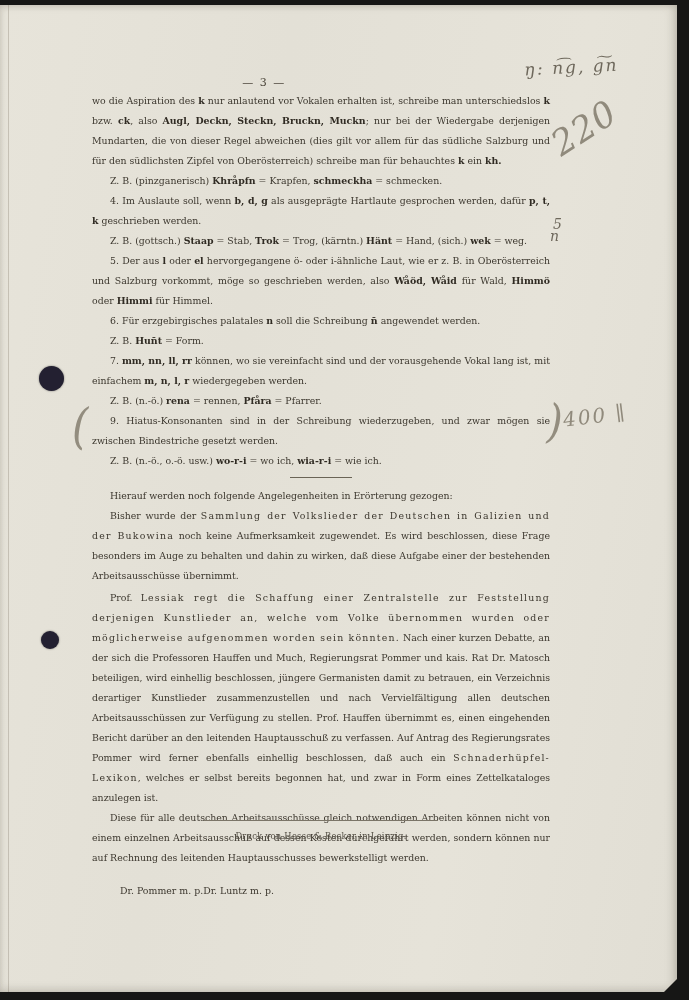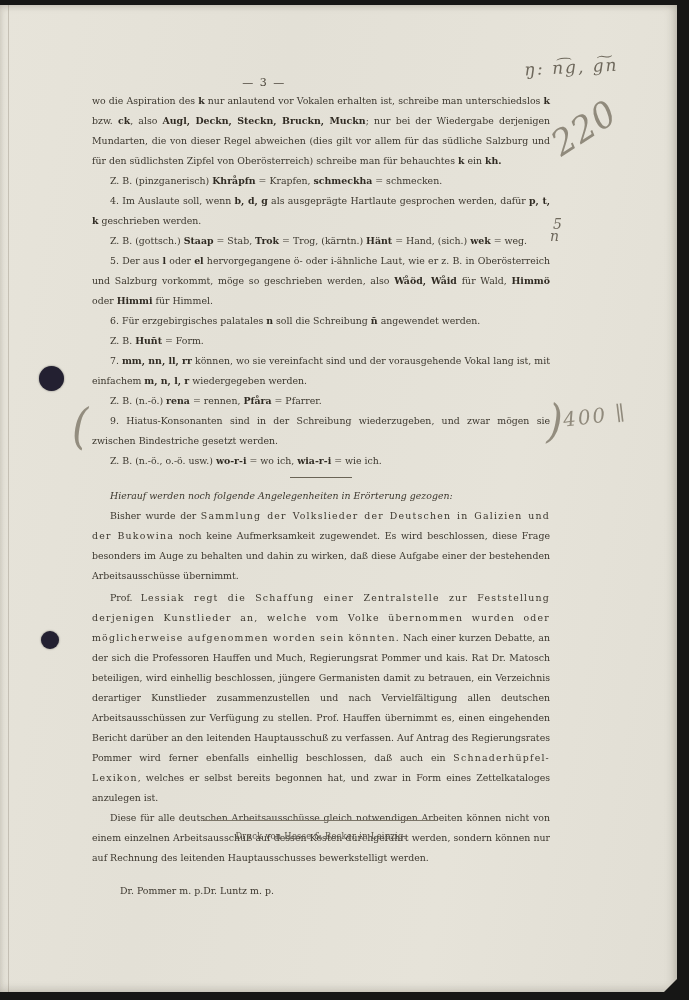--- a/index.html
+++ b/index.html
@@ -73,21 +73,21 @@
           <p class="indent"><span>4. Im Auslaute soll, wenn </span><span class="b">b, d, g</span><span> als ausgeprägte Hartlaute gesprochen werden, dafür </span><span class="b">p, t, k</span><span> geschrieben werden.</span></p>
           <p class="indent"><span>Z. B. (gottsch.) </span><span class="b">Staap</span><span> = Stab, </span><span class="b">Trok</span><span> = Trog, (kärntn.) </span><span class="b">Hänt</span><span> = Hand, (sich.) </span><span class="b">wek</span><span> = weg.</span></p>
           <p class="indent"><span>5. Der aus </span><span class="b">l</span><span> oder </span><span class="b">el</span><span> hervorgegangene ö- oder i-ähnliche Laut, wie er z. B. in Oberösterreich und Salzburg vorkommt, möge so geschrieben werden, also </span><span class="b">Wåöd, Wåid</span><span> für Wald, </span><span class="b">Himmö</span><span> oder </span><span class="b">Himmi</span><span> für Himmel.</span></p>
           <p class="indent"><span>6. Für erzgebirgisches palatales </span><span class="b">n</span><span> soll die Schreibung </span><span class="b">n̄</span><span> angewendet werden.</span></p>
           <p class="indent"><span>Z. B. </span><span class="b">Hun̄t</span><span> = Form.</span></p>
           <p class="indent"><span>7. </span><span class="b">mm, nn, ll, rr</span><span> können, wo sie vereinfacht sind und der vorausgehende Vokal lang ist, mit einfachem </span><span class="b">m, n, l, r</span><span> wiedergegeben werden.</span></p>
           <p class="indent"><span>Z. B. (n.-ö.) </span><span class="b">rena</span><span> = rennen, </span><span class="b">Pfåra</span><span> = Pfarrer.</span></p>
           <p class="indent"><span>9. Hiatus-Konsonanten sind in der Schreibung wiederzugeben, und zwar mögen sie zwischen Bindestriche gesetzt werden.</span></p>
           <p class="indent"><span>Z. B. (n.-ö., o.-ö. usw.) </span><span class="b">wo-r-i</span><span> = wo ich, </span><span class="b">wia-r-i</span><span> = wie ich.</span></p>
           <div class="rule-sep"></div>
-          <p class="indent" style="margin-top: 4px; font-style: italic;"><span>Hierauf werden noch folgende Angelegenheiten in Erörterung gezogen:</span></p>
+          <p class="indent" style="margin-top: 4px;"><span>Hierauf werden noch folgende Angelegenheiten in Erörterung gezogen:</span></p>
           <p class="indent"><span>Bisher wurde der </span><span class="sp">Sammlung der Volkslieder der Deutschen in Galizien und der Bukowina</span><span> noch keine Aufmerksamkeit zugewendet. Es wird beschlossen, diese Frage besonders im Auge zu behalten und dahin zu wirken, daß diese Aufgabe einer der bestehenden Arbeitsausschüsse übernimmt.</span></p>
           <p class="indent" style="margin-top: 2px;"><span>Prof. </span><span class="sp">Lessiak regt die Schaffung einer Zentralstelle zur Feststellung derjenigen Kunstlieder an, welche vom Volke übernommen wurden oder möglicherweise aufgenommen worden sein könnten.</span><span> Nach einer kurzen Debatte, an der sich die Professoren Hauffen und Much, Regierungsrat Pommer und kais. Rat Dr. Matosch beteiligen, wird einhellig beschlossen, jüngere Germanisten damit zu betrauen, ein Verzeichnis derartiger Kunstlieder zusammenzustellen und nach Vervielfältigung allen deutschen Arbeitsausschüssen zur Verfügung zu stellen. Prof. Hauffen übernimmt es, einen eingehenden Bericht darüber an den leitenden Hauptausschuß zu verfassen. Auf Antrag des Regierungsrates Pommer wird ferner ebenfalls einhellig beschlossen, daß auch ein </span><span class="sp">Schnaderhüpfel-Lexikon</span><span>, welches er selbst bereits begonnen hat, und zwar in Form eines Zettelkataloges anzulegen ist.</span></p>
           <p class="indent"><span>Diese für alle deutschen Arbeitsausschüsse gleich notwendigen Arbeiten können nicht von einem einzelnen Arbeitsausschuß auf dessen Kosten durchgeführt werden, sondern können nur auf Rechnung des leitenden Hauptausschusses bewerkstelligt werden.</span></p>
         </div>
       <div class="sigrow">
         <span>Dr. Pommer m. p.</span>
         <span>Dr. Luntz m. p.</span>
       </div>
     </div>
 

